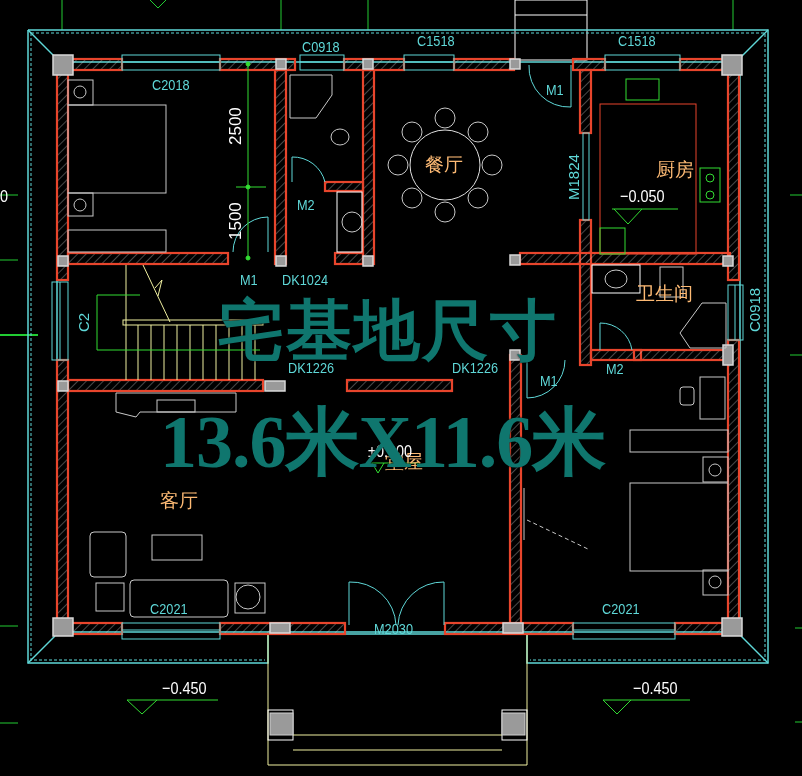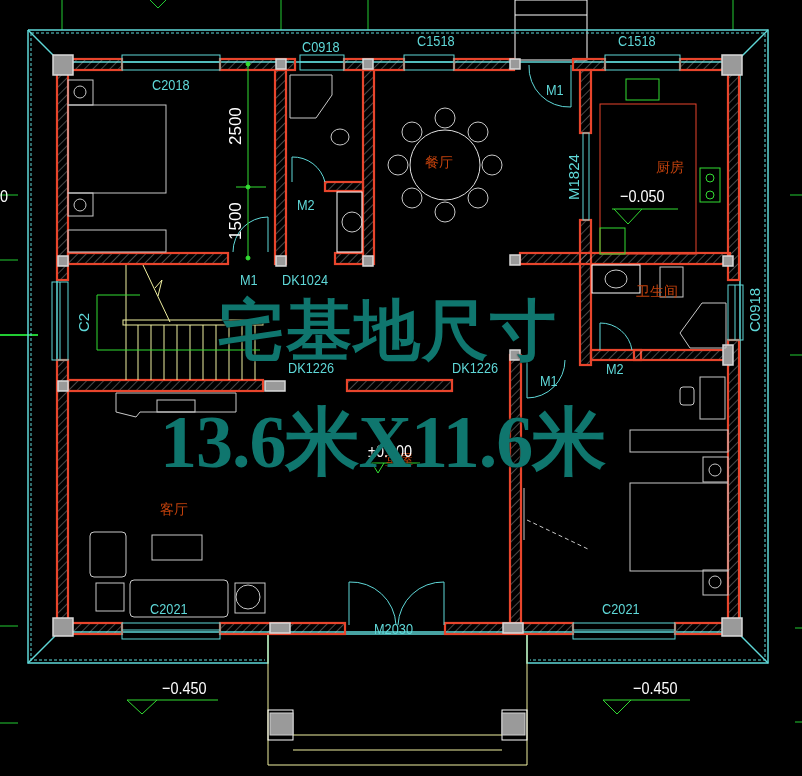--- a/index.html
+++ b/index.html
@@ -1,19 +1,19 @@
 <!DOCTYPE html>
 <html><head>
 <meta charset="utf-8">
 <style>
   html,body{margin:0;padding:0;background:#000;}
   body{width:802px;height:776px;overflow:hidden;position:relative;font-family:"DejaVu Sans",sans-serif;}
   #plan{position:absolute;left:0;top:0;width:802px;height:776px;}
   .lbl{position:absolute;color:#5fd8d8;font-family:"Liberation Sans",sans-serif;font-size:15px;line-height:1;white-space:nowrap;transform:scaleX(0.85);transform-origin:left top;}
-  .room{position:absolute;color:#c2410c;font-family:"DejaVu Sans",sans-serif;font-size:14px;line-height:1;white-space:nowrap;}
+  .room{position:absolute;color:#fdba74;font-family:"DejaVu Sans",sans-serif;font-size:19px;line-height:1;white-space:nowrap;}
   .elev{position:absolute;color:#ffffff;font-family:"Liberation Sans",sans-serif;font-size:17px;line-height:1;white-space:nowrap;transform:scaleX(0.85);transform-origin:left top;}
   .dim{position:absolute;color:#ffffff;font-family:"Liberation Sans",sans-serif;font-size:17px;line-height:1;white-space:nowrap;transform:rotate(-90deg);transform-origin:left top;}
   .vlbl{position:absolute;color:#5fd8d8;font-family:"Liberation Sans",sans-serif;font-size:15px;line-height:1;white-space:nowrap;transform:rotate(-90deg);transform-origin:left top;}
   .overlay{position:absolute;color:#0f766e;font-family:Liberation Serif, serif;font-weight:bold;line-height:1;white-space:nowrap;text-shadow:0 0 2px #000;}
   #ov1{left:218px;top:298px;font-size:66px;letter-spacing:2px;}
   #ov2{left:160px;top:405px;font-size:74px;letter-spacing:-1px;}
 </style>
 </head>
 <body>
 
@@ -247,21 +247,21 @@
     <path d="M612 209 L678 209 M614 209 L628 224 L642 209"></path>
     <path d="M370 463 L420 463 M372 463 L378 473 L384 463"></path>
     <path d="M127 700 L218 700 M127 700 L142 714 L157 700"></path>
     <path d="M603 700 L690 700 M603 700 L617 714 L631 700"></path>
   </g>
 </svg>
 
 <div class="room" style="left:425px;top:155px;">餐厅</div>
 <div class="room" style="left:656px;top:160px;">厨房</div>
 <div class="room" style="left:636px;top:284px;">卫生间</div>
-<div class="room" style="left:160px;top:502px;text-align:right;">客厅</div>
+<div class="room" style="left:160px;top:491px;text-align:right;">客厅</div>
 <div class="room" style="left:385px;top:452px;">堂屋</div>
 
 <div class="lbl" style="left:152px;top:77px;">C2018</div>
 <div class="lbl" style="left:302px;top:39px;">C0918</div>
 <div class="lbl" style="left:417px;top:33px;">C1518</div>
 <div class="lbl" style="left:618px;top:33px;">C1518</div>
 <div class="vlbl" style="left:76px;top:332px;">C2</div>
 <div class="vlbl" style="left:747px;top:332px;">C0918</div>
 <div class="lbl" style="left:150px;top:601px;">C2021</div>
 <div class="lbl" style="left:602px;top:601px;">C2021</div>

